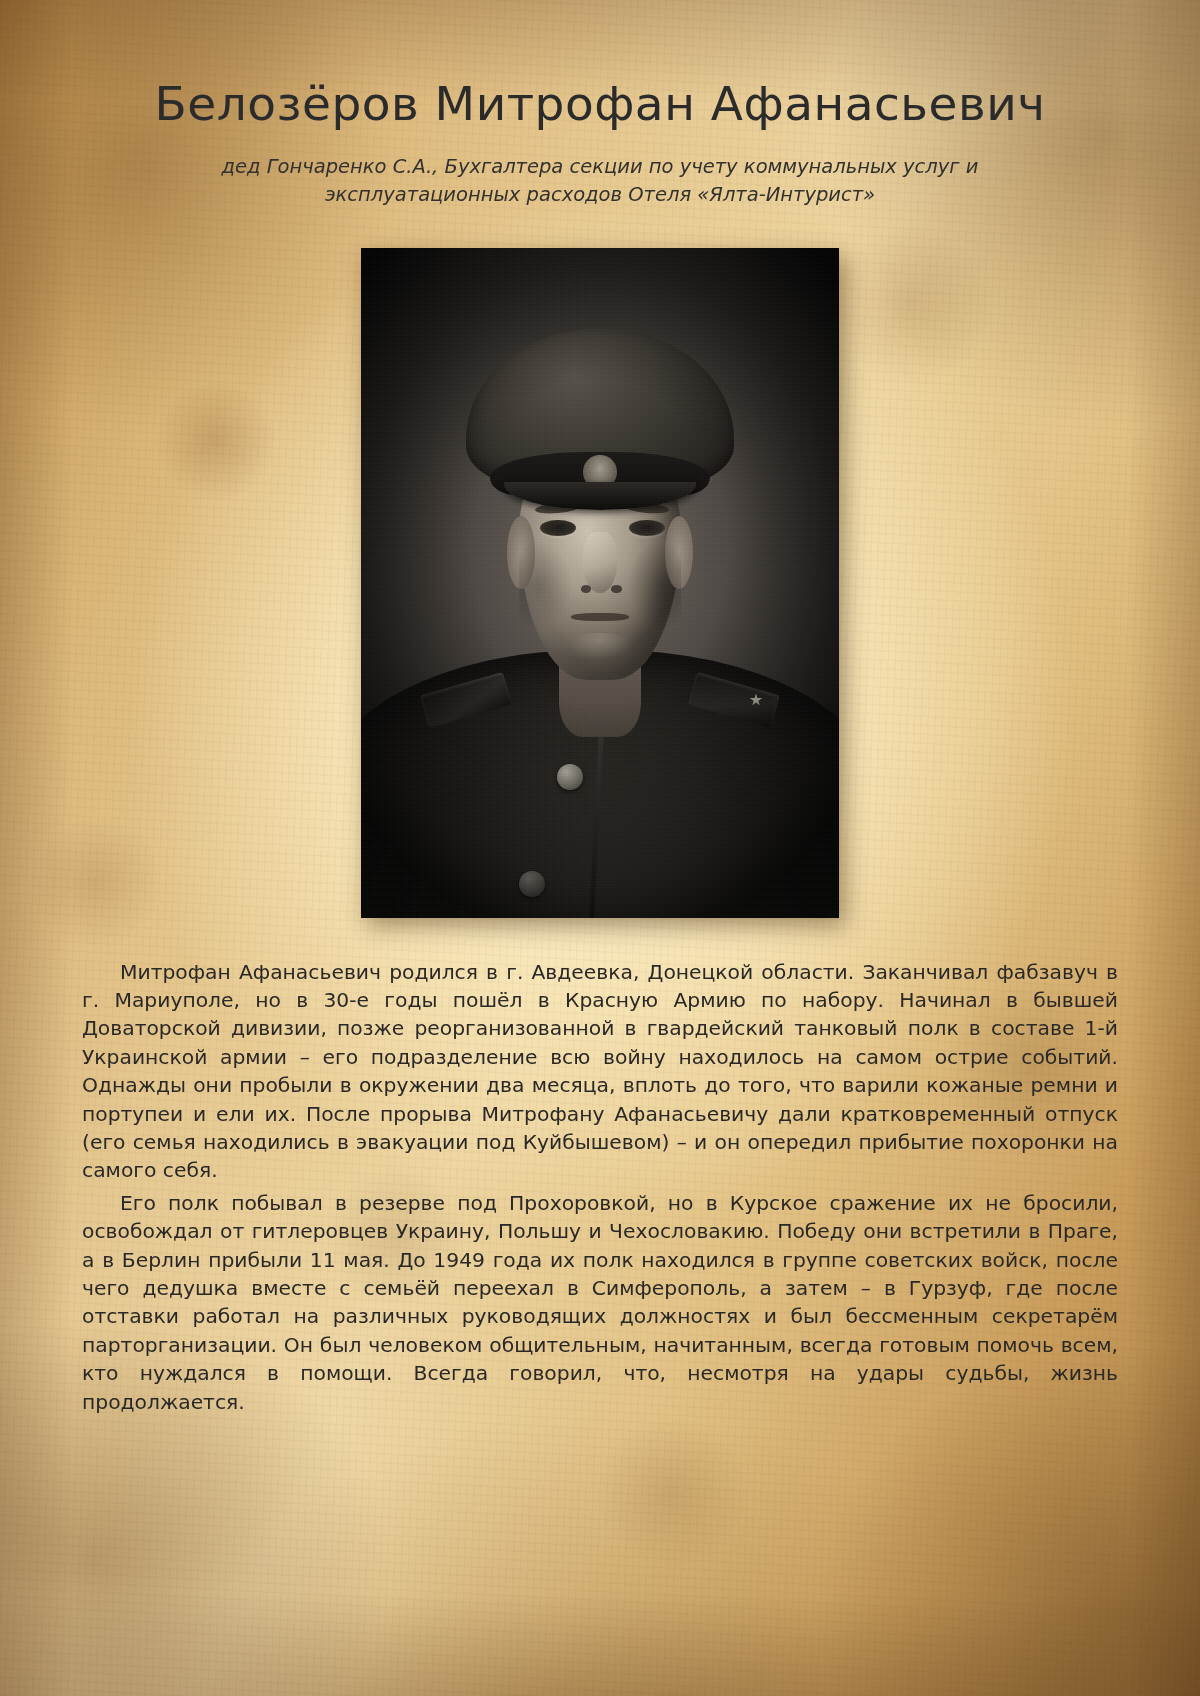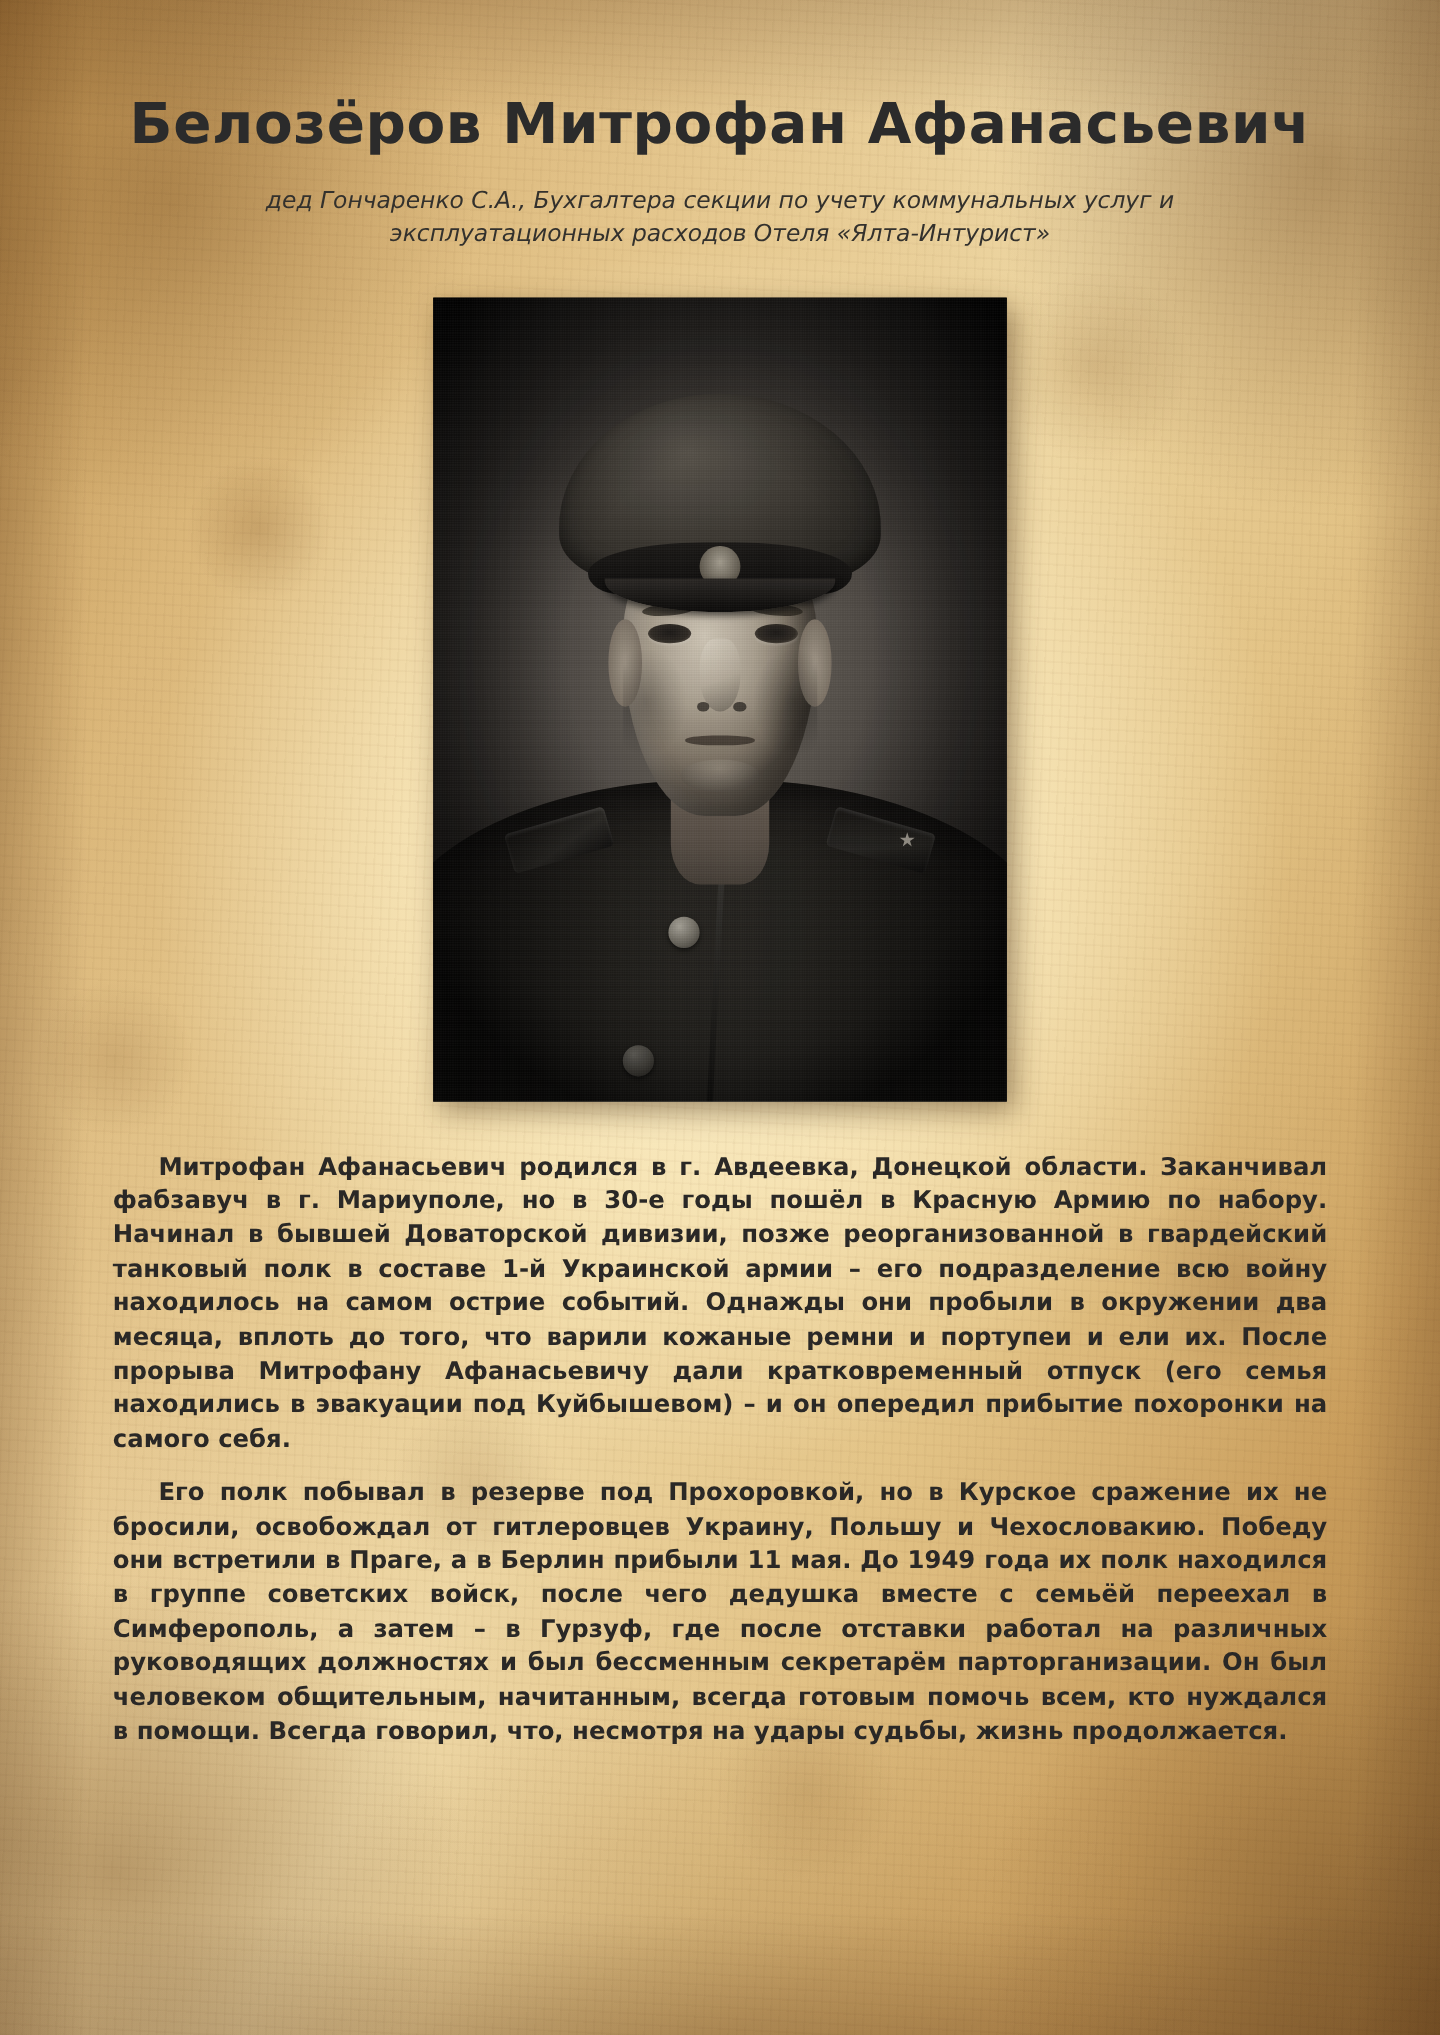--- a/index.html
+++ b/index.html
@@ -67,21 +67,21 @@
     position: relative;
     z-index: 5;
     padding: 0 78px;
   }
 
   h1.title {
     margin: 0;
     padding-top: 76px;
     text-align: center;
     font-size: 47px;
-    font-weight: 700;
+    font-weight: 400;
     letter-spacing: 0.5px;
     color: #2b2b2b;
     font-family: "DejaVu Sans", sans-serif;
   }
 
   .subtitle {
     margin: 22px auto 18px;
     width: 800px;
     text-align: center;
     font-style: italic;
@@ -322,23 +322,22 @@
 
   .body-text {
     margin: 40px 0 0;
     color: #2a2826;
     font-size: 20.3px;
     line-height: 1.40;
     text-align: justify;
     text-justify: inter-word;
   }
   .body-text p {
-    margin: 16px;
+    margin: 4px;
     text-indent: 38px;
-    font-weight: bold;
   }
   .body-text p + p { margin-top: 2px; }
 </style>
 </head>
 <body>
 
 <div class="page">
   <div class="tex tex-1"></div>
   <div class="tex tex-2"></div>
   <div class="tex tex-3"></div>

